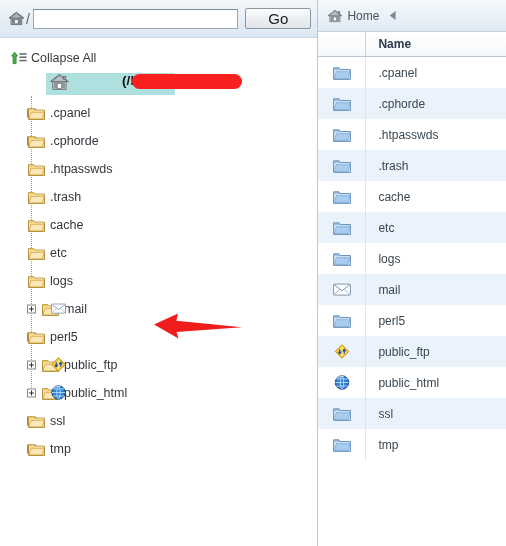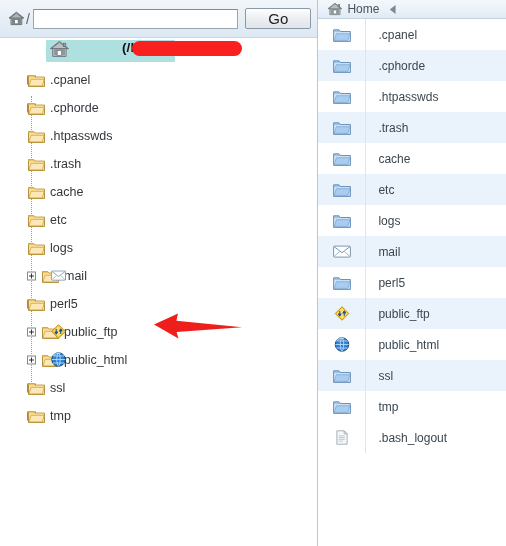--- a/index.html
+++ b/index.html
@@ -67,21 +67,21 @@
     position:absolute;left:86px;top:3px;width:110px;height:15px;
     background:#fb2020;border-radius:9px;
   }
 
   .arrow-annot{position:absolute;left:152px;top:309px;width:92px;height:32px;}
 
   
   .right{position:relative;width:188px;height:546px;background:#ffffff;overflow:hidden;
          border-left:1px solid #b9c6d3;}
   .rtoolbar{
-    height:19px;background:linear-gradient(to bottom,#f4f8fb 0%,#e9f1f8 60%,#dfeaf4 100%);
+    height:32px;background:linear-gradient(to bottom,#f4f8fb 0%,#e9f1f8 60%,#dfeaf4 100%);
     display:flex;align-items:center;padding-left:9px;box-sizing:border-box;
     border-bottom:1px solid #c4d2df;white-space:nowrap;overflow:hidden;
   }
   .tb-item{display:flex;align-items:center;margin-right:9px;cursor:pointer;flex:0 0 auto;}
   .tb-ico{width:16px;height:14px;margin-right:4px;flex:0 0 auto;}
   .tb-lbl{font-size:12px;color:#49535d;}
   .tb-sep{flex:0 0 auto;color:#6a7682;font-size:11px;}
 
   .hdr{display:flex;height:24px;border-bottom:1px solid #b9c6d3;
        background:linear-gradient(to bottom,#ffffff 0%,#f4f7fa 100%);align-items:center;}
@@ -187,20 +187,26 @@
 
     <div class="path-bar">
       <svg class="home-mini">
           <use href="#i-home-mini"></use>
         </svg>
       <span class="slash">/</span>
       <input class="path-input" type="text" value="" style="">
       <button class="go-btn">Go</button>
     </div>
 
+    <div class="collapse-row">
+      <svg class="collapse-ico">
+          <use href="#i-collapse"></use>
+        </svg>
+      <span class="collapse-lbl">Collapse All</span>
+    </div>
 
     <div class="root-node">
       <div class="root-hl">
         <svg class="home-ico">
             <use href="#i-home"></use>
           </svg>
         <span class="root-lbl">(/home/</span>
       </div>
       <div class="redact"></div>
     </div>
@@ -318,20 +324,24 @@
         <svg class="tb-ico">
             <use href="#i-home"></use>
           </svg>
         <span class="tb-lbl">Home</span>
       </div>
       <svg class="tb-sep" style="width:9px;height:11px">
           <use href="#i-back"></use>
         </svg>
     </div>
 
+    <div class="hdr">
+      <div class="hdr-ic"></div>
+      <div class="hdr-nm">Name</div>
+    </div>
 
     <div class="rows" id="file-rows">
         <div class="row">
           <div class="row-ic">
             <svg class="ficon">
               <use href="#i-folder-blue"></use>
             </svg>
           </div>
           <div class="row-nm">.cpanel</div>
         </div>
@@ -423,24 +433,16 @@
           </div>
           <div class="row-nm">ssl</div>
         </div>
         <div class="row">
           <div class="row-ic">
             <svg class="ficon">
               <use href="#i-folder-blue"></use>
             </svg>
           </div>
           <div class="row-nm">tmp</div>
-        </div>
-        <div class="row">
-          <div class="row-ic">
-            <svg class="ficon">
-              <use href="#i-file"></use>
-            </svg>
-          </div>
-          <div class="row-nm">.bash_logout</div>
         </div>
       </div>
   </div>
 </div>
 
 </body></html>

